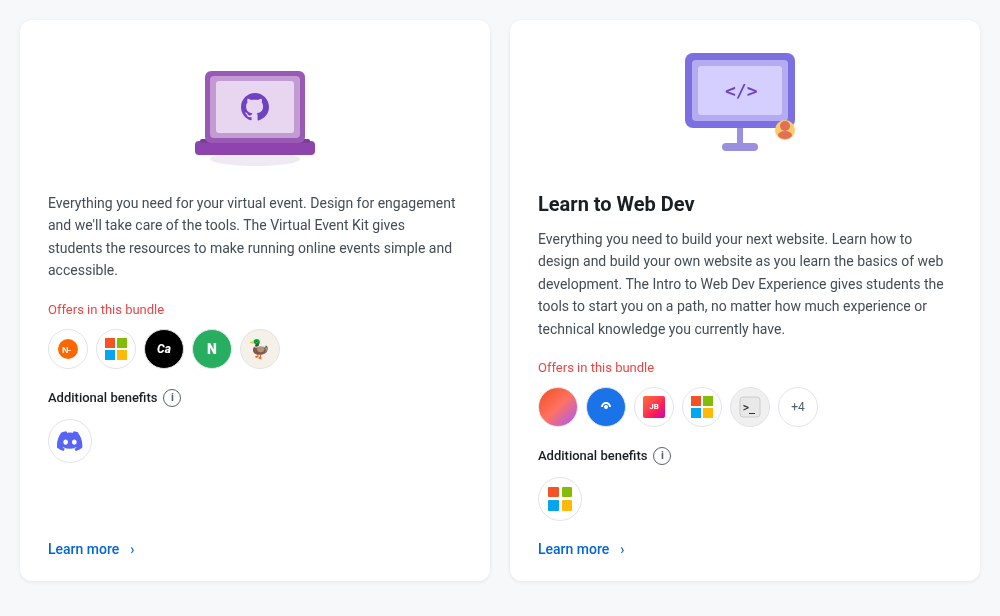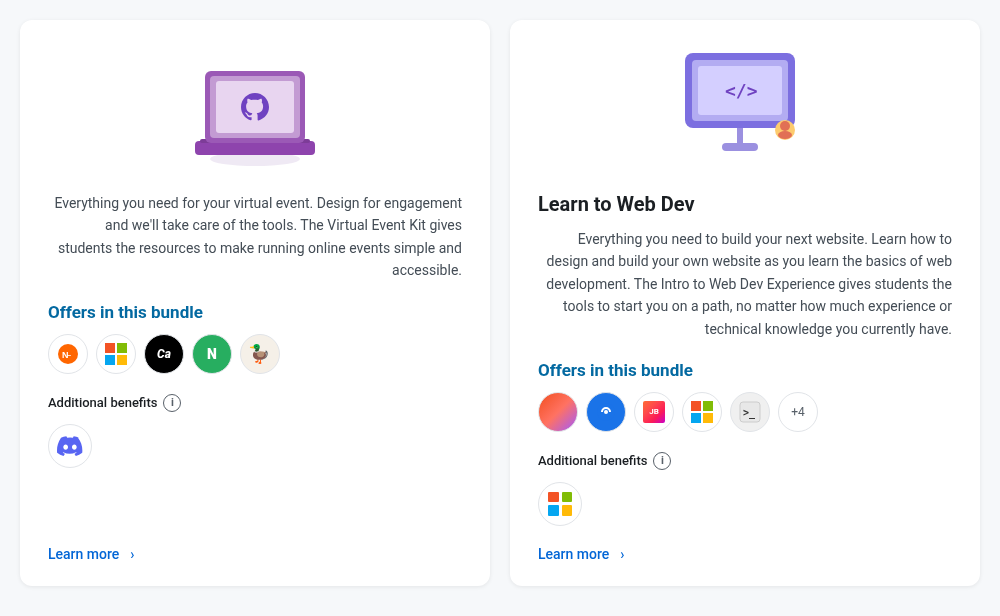--- a/index.html
+++ b/index.html
@@ -39,26 +39,25 @@
       font-weight: 700;
       color: #1b1f23;
       margin-bottom: 12px;
     }
     .card-description {
       font-size: 14px;
       color: #444d56;
       line-height: 1.6;
       margin-bottom: 20px;
       flex-grow: 0;
-      text-align: right;
     }
     .bundle-label {
-      font-size: 17px;
-      color: #0369a1;
-      font-weight: 700;
+      font-size: 13px;
+      color: #ef4444;
+      font-weight: 400;
       margin-bottom: 12px;
     }
     .bundle-icons {
       display: flex;
       gap: 8px;
       align-items: center;
       margin-bottom: 20px;
       flex-wrap: wrap;
     }
     .bundle-icon {

